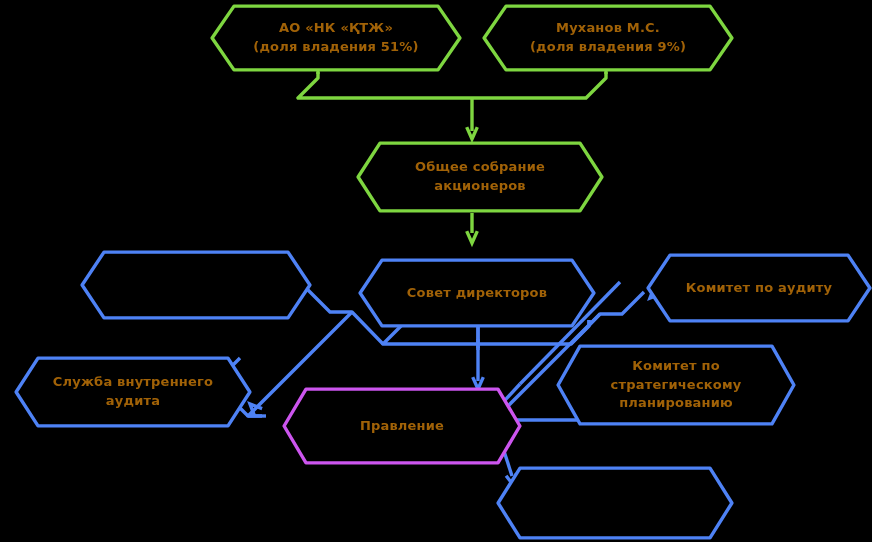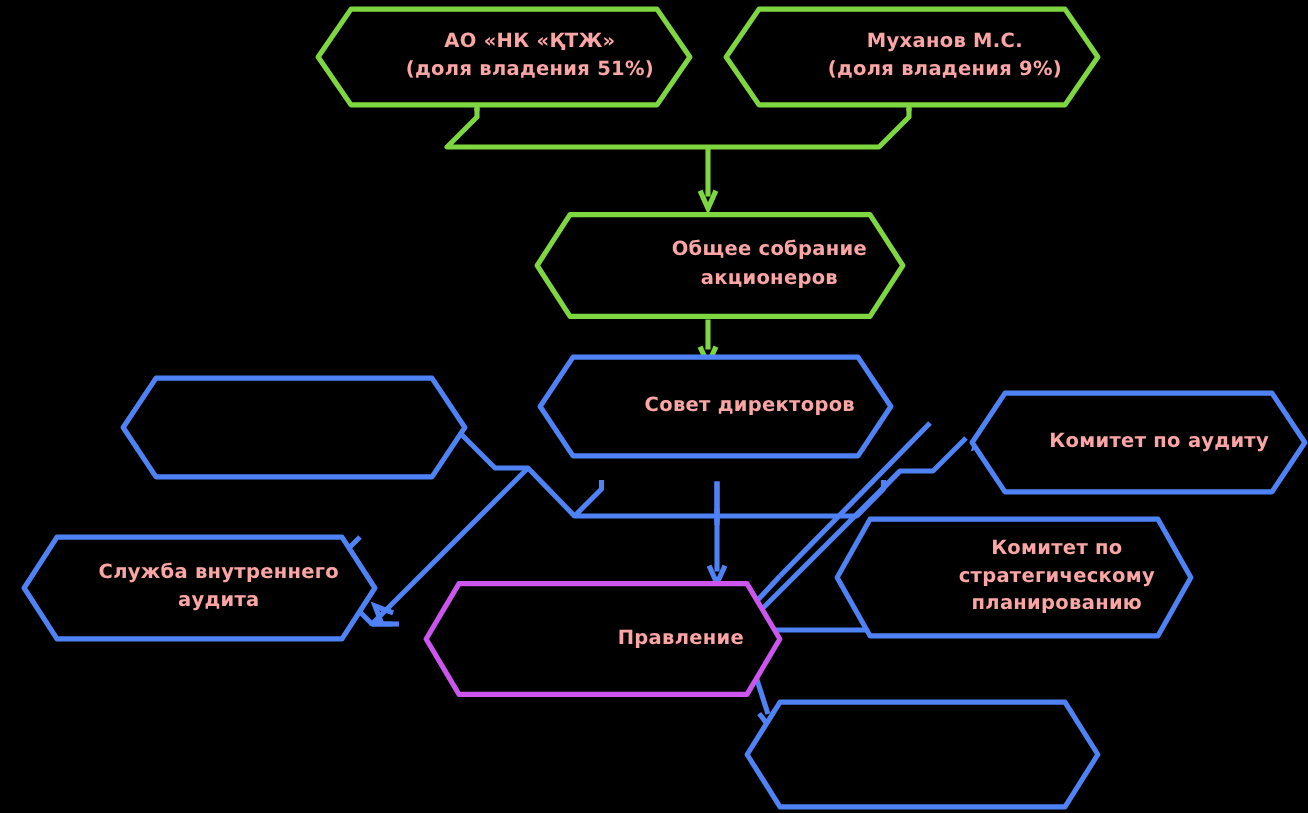--- a/index.html
+++ b/index.html
@@ -9,23 +9,23 @@
     background:#000;
     overflow:hidden;
     font-family:"DejaVu Sans", sans-serif;
   }
   #links{position:absolute;left:0;top:0;width:872px;height:542px;}
   .node{
     position:absolute;
     box-sizing:border-box;
     display:flex;
     align-items:center;
-    justify-content:flex-end;
+    justify-content:center;
     text-align:center;
-    color:#fca5a5;
+    color:#a16207;
     font-weight:bold;
     font-size:13px;
     line-height:1.45;
     letter-spacing:0.2px;
     padding:0 26px;
   }
   .node .label{position:relative;z-index:2;white-space:pre-line;}
   .node .frame{position:absolute;left:0;top:0;width:100%;height:100%;z-index:1;}
 </style>
 </head>
@@ -87,27 +87,27 @@
           <polygon points="24.0,2.1 224.0,2.1 245.9,36.0 224.0,69.9 24.0,69.9 2.1,36.0" fill="#000" stroke="#7ed640" stroke-width="3.4" stroke-linejoin="round"></polygon>
         </svg>
         <span class="label">Общее собрание
 акционеров</span>
       </div>
       <div class="node" style="left: 80px; top: 250px; width: 232px; height: 70px; font-size: 13px;">
         <svg class="frame" viewBox="0 0 232 70">
           <polygon points="24.0,2.1 208.0,2.1 229.9,35.0 208.0,67.9 24.0,67.9 2.1,35.0" fill="#000" stroke="#4e82f5" stroke-width="3.4" stroke-linejoin="round"></polygon>
         </svg>
       </div>
-      <div class="node" style="left: 358px; top: 236px; width: 238px; height: 70px; font-size: 13px;">
+      <div class="node" style="left: 358px; top: 258px; width: 238px; height: 70px; font-size: 13px;">
         <svg class="frame" viewBox="0 0 238 70">
           <polygon points="24.0,2.1 214.0,2.1 235.9,35.0 214.0,67.9 24.0,67.9 2.1,35.0" fill="#000" stroke="#4e82f5" stroke-width="3.4" stroke-linejoin="round"></polygon>
         </svg>
         <span class="label">Совет директоров</span>
       </div>
-      <div class="node" style="left: 646px; top: 260px; width: 226px; height: 70px; font-size: 13px;">
+      <div class="node" style="left: 646px; top: 253px; width: 226px; height: 70px; font-size: 13px;">
         <svg class="frame" viewBox="0 0 226 70">
           <polygon points="24.0,2.1 202.0,2.1 223.9,35.0 202.0,67.9 24.0,67.9 2.1,35.0" fill="#000" stroke="#4e82f5" stroke-width="3.4" stroke-linejoin="round"></polygon>
         </svg>
         <span class="label">Комитет по аудиту</span>
       </div>
       <div class="node" style="left: 14px; top: 356px; width: 238px; height: 72px; font-size: 13px;">
         <svg class="frame" viewBox="0 0 238 72">
           <polygon points="24.0,2.1 214.0,2.1 235.9,36.0 214.0,69.9 24.0,69.9 2.1,36.0" fill="#000" stroke="#4e82f5" stroke-width="3.4" stroke-linejoin="round"></polygon>
         </svg>
         <span class="label">Служба внутреннего

